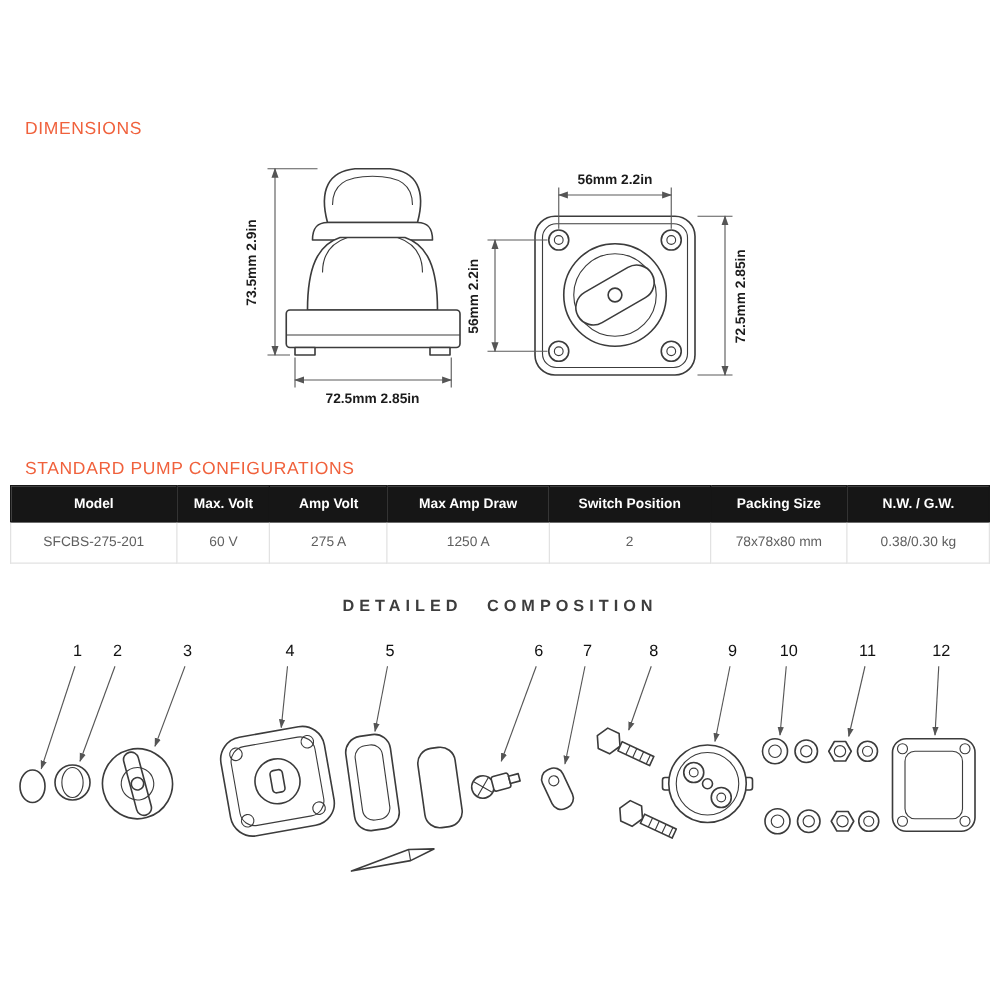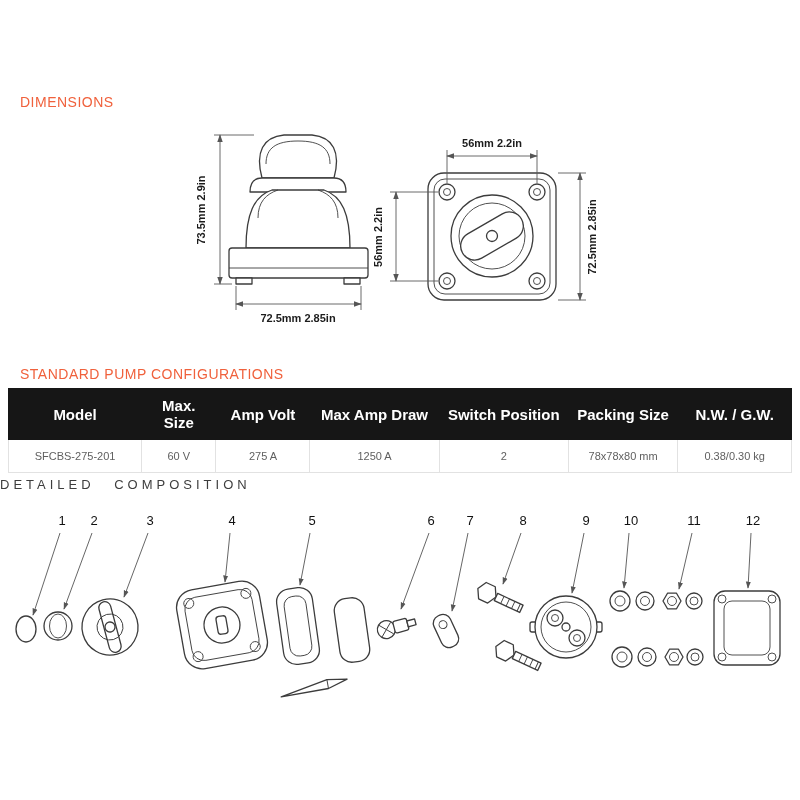--- a/index.html
+++ b/index.html
@@ -17,21 +17,21 @@
   }
   .section-title{
     position:absolute;left:20px;margin:0;
     font-size:14px;font-weight:400;letter-spacing:.5px;
     color:var(--accent);
   }
   #dimensions-title{top:94px;}
   #config-title{top:366px;}
   #composition-title{
     position:absolute;top:477px;left:0;width:100%;margin:0;
-    text-align:left;font-size:13px;font-weight:400;
+    text-align:center;font-size:13px;font-weight:700;
     letter-spacing:4px;word-spacing:12px;color:#3d3d3d;
   }
   svg.figure{position:absolute;left:0;}
   #drawings-svg{top:118px;}
   #exploded-svg{top:505px;}
 
   
   .outline{fill:#ffffff;stroke:var(--drawing-line);stroke-width:1.3;stroke-linejoin:round;}
   .thin{fill:none;stroke:var(--drawing-line);stroke-width:0.9;stroke-linejoin:round;}
   .dim{fill:none;stroke:#5a5a5a;stroke-width:0.9;}
@@ -39,21 +39,21 @@
   .partnum{font-family:"Liberation Sans",sans-serif;font-size:13px;fill:#111;}
   .leader{fill:none;stroke:#555;stroke-width:0.9;}
 
   
   #config-table{
     position:absolute;top:388px;left:8px;width:784px;
     border-collapse:collapse;table-layout:fixed;
   }
   #config-table th{
     background:var(--table-header-bg);color:var(--table-header-text);
-    font-size:15px;font-weight:700;text-align:center;
+    font-size:11px;font-weight:700;text-align:center;
     padding:8px 4px;border:1px solid var(--table-header-bg);
   }
   #config-table td{
     font-size:11px;color:var(--table-body-text);text-align:center;
     padding:10px 12px;border:1px solid #e2e2e2;background:#fff;
   }
 </style>
 </head>
 <body>
 
@@ -133,21 +133,21 @@
       <col style="width:9.5%">
       <col style="width:12%">
       <col style="width:16.5%">
     <col style="width:16.5%">
       <col style="width:14%">
       <col style="width:14.5%">
   </colgroup>
   <thead>
     <tr>
       <th>Model</th>
-      <th>Max. Size</th>
+      <th>Max. Volt</th>
       <th>Amp Volt</th>
       <th>Max Amp Draw</th>
       <th>Switch Position</th>
       <th>Packing Size</th>
       <th>N.W. / G.W.</th>
     </tr>
   </thead>
   <tbody>
     <tr>
       <td>SFCBS-275-201</td>

